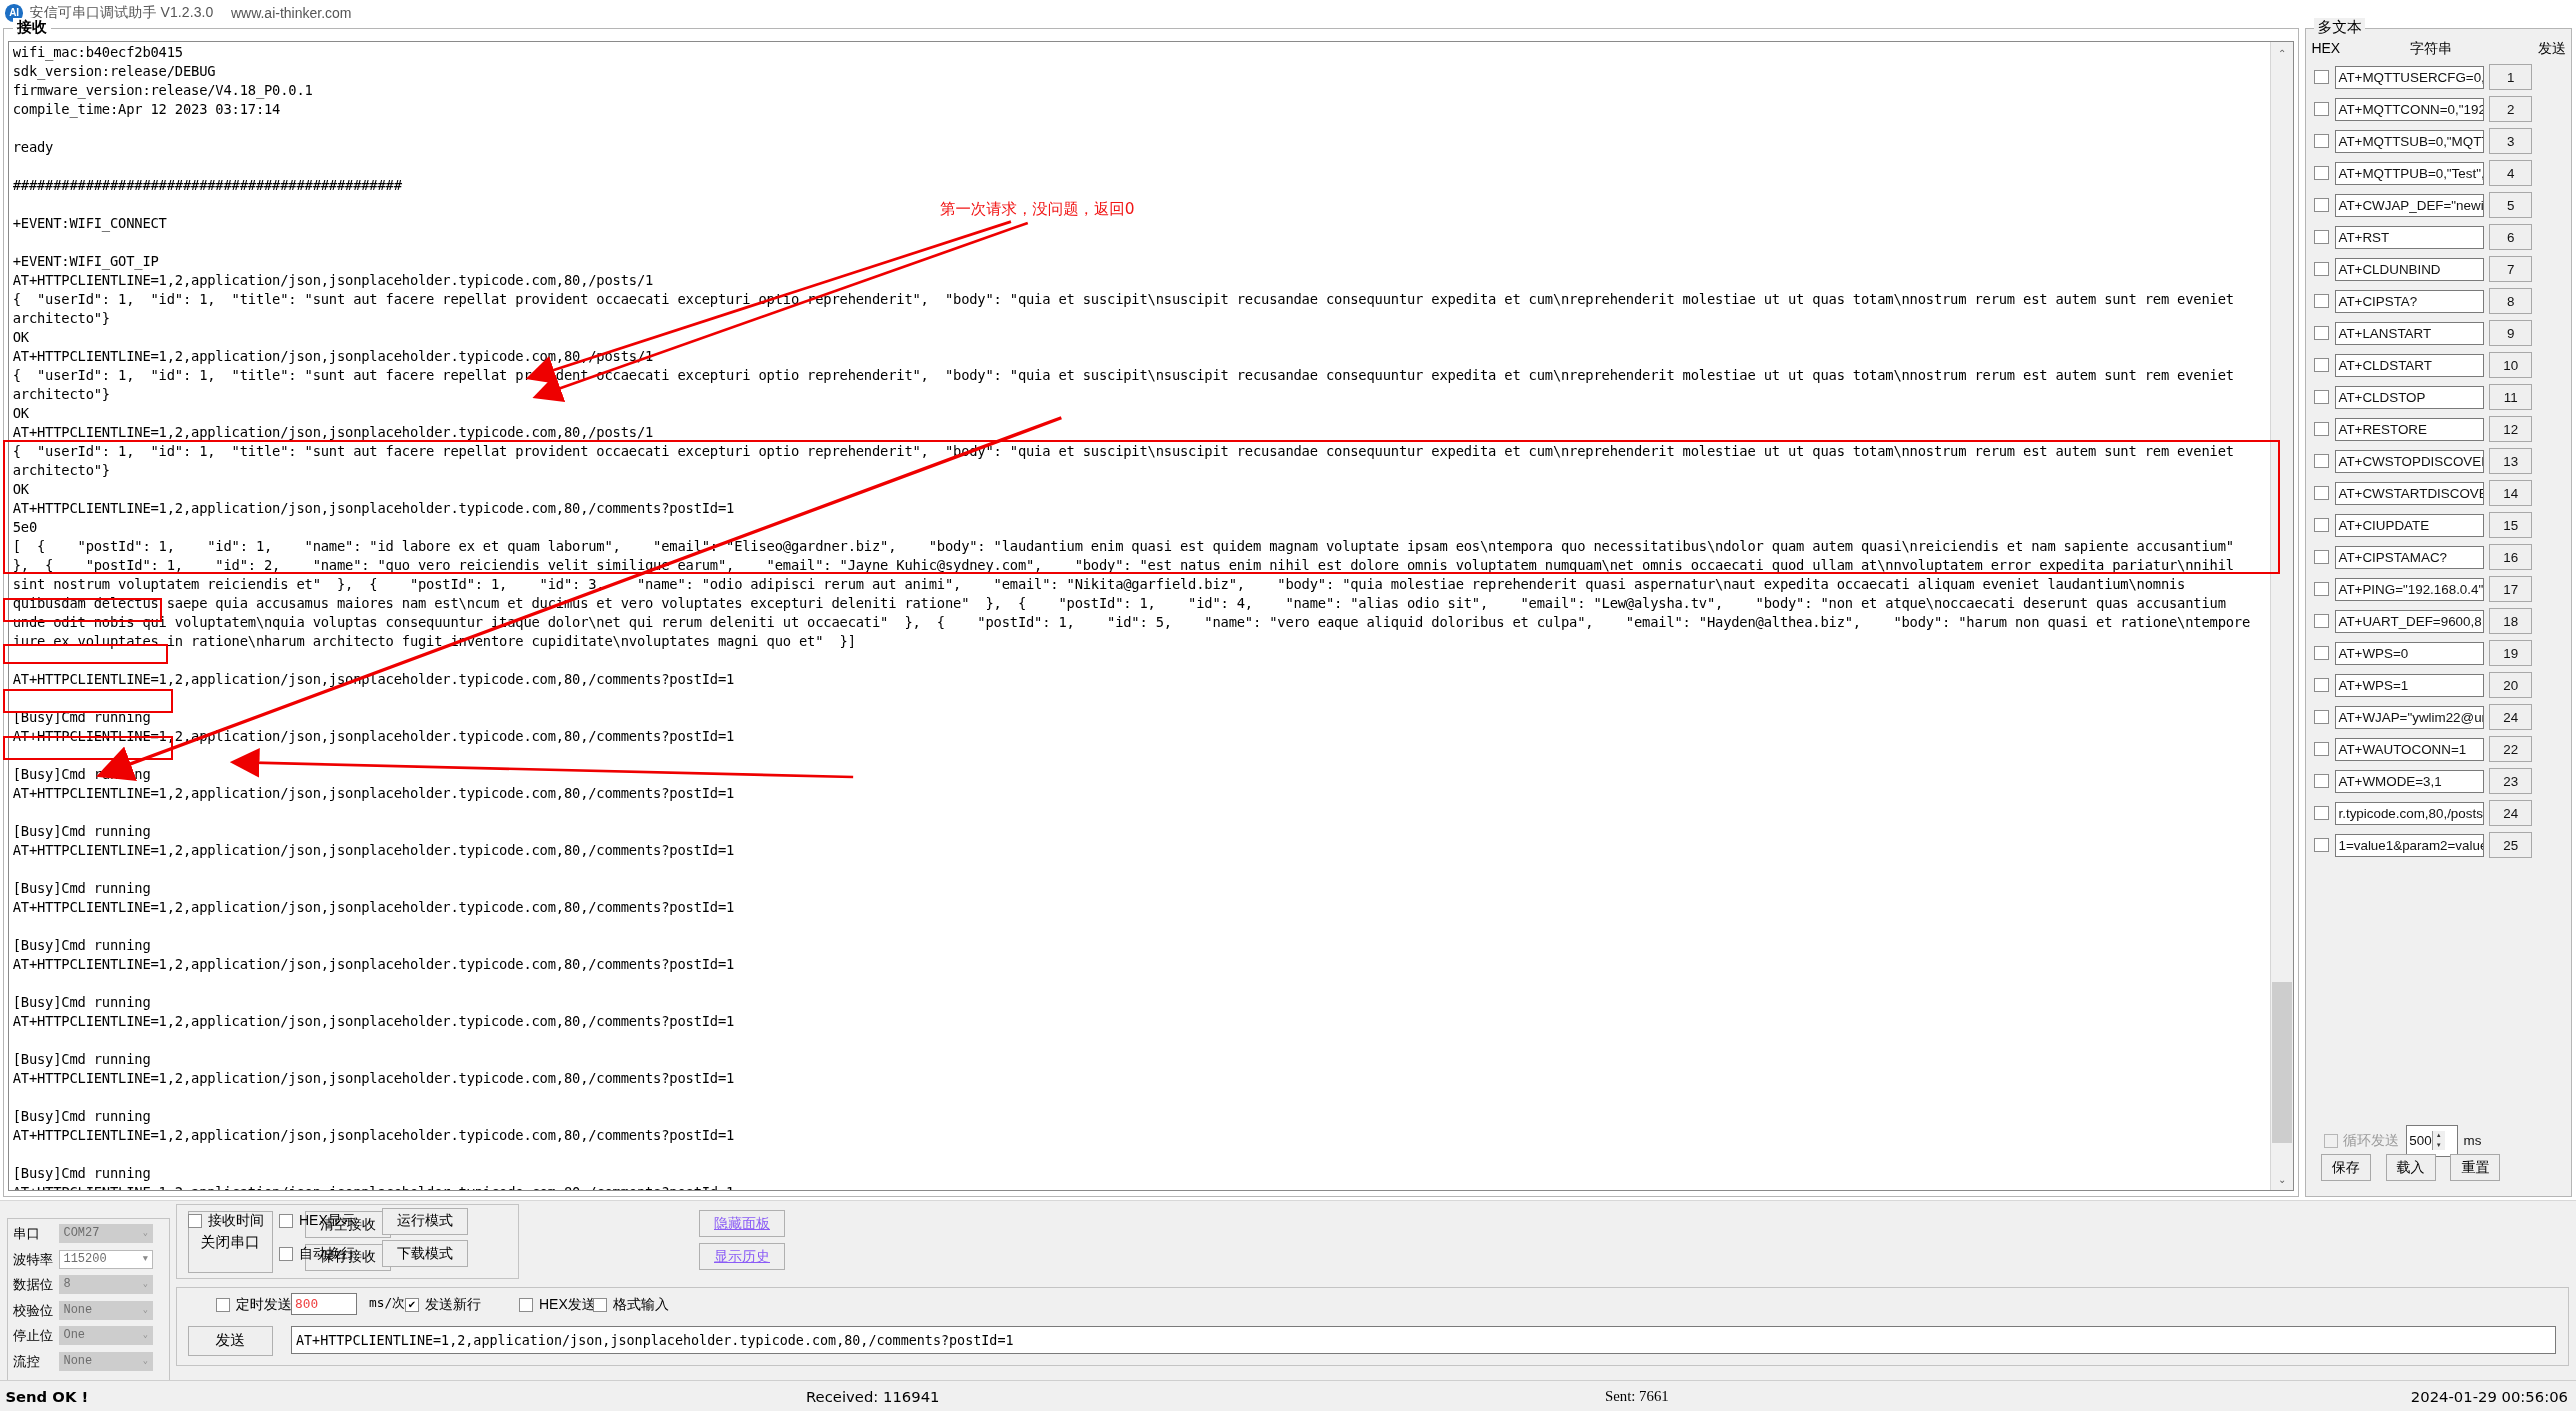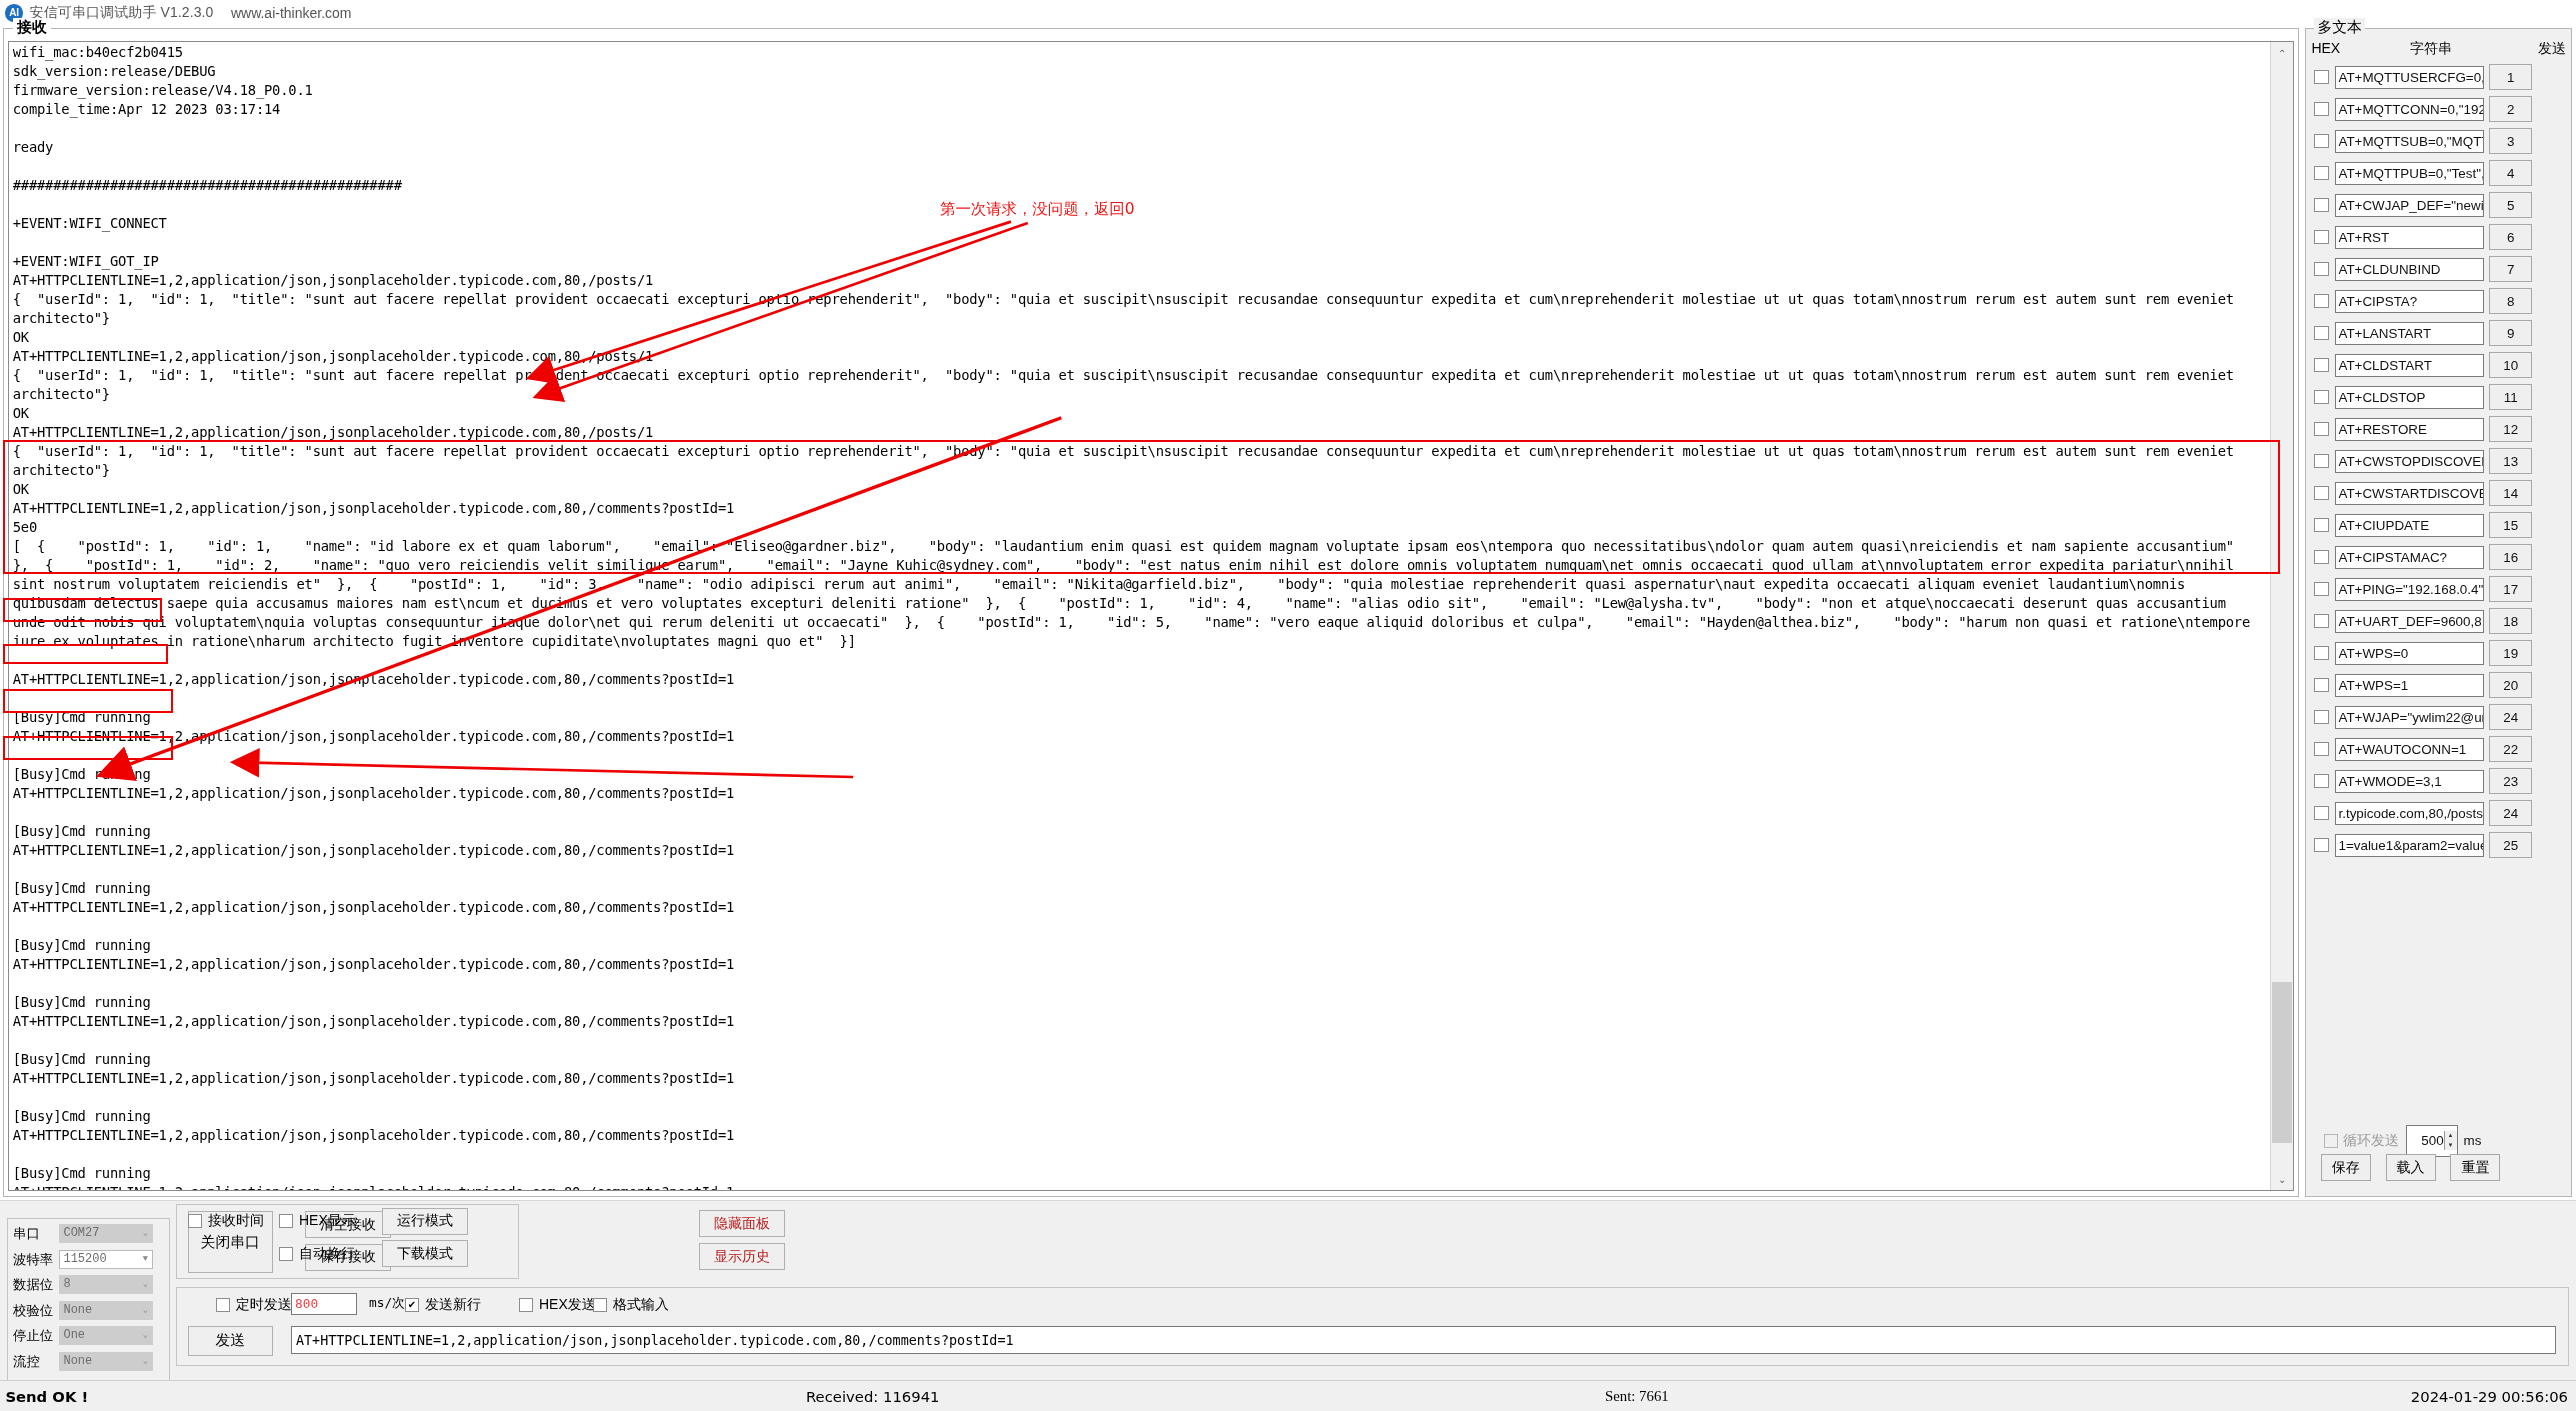--- a/index.html
+++ b/index.html
@@ -199,21 +199,21 @@
     width: 14px; height: 14px;
     border: 0.7px solid #b6b6b6; background: #f0f0f0;
     margin-right: 5.4px; box-sizing: border-box;
   }
   #cycle-label { font-size: 14px; color: #9a9a9a; margin-right: 6.7px; white-space: nowrap; }
   #cycle-spin {
     width: 52px; height: 32px;
     border: 0.7px solid #7a7a7a; background: #fff;
     font-size: 13.4px; color: #111; line-height: 19px;
     padding-left: 2.7px;
-    display: flex; align-items: center; justify-content: flex-end;
+    display: flex; align-items: center; justify-content: flex-start;
     box-sizing: border-box;
   }
   #cycle-spin .arrows {
     display: flex; flex-direction: column;
     width: 12px; height: 19px;
     border-left: 0.7px solid #9a9a9a;
     background: #efefef;
     font-size: 6px; line-height: 9.4px; text-align: center; color: #333;
   }
   #cycle-ms { font-size: 13.4px; margin-left: 6px; color: #111; }
@@ -315,23 +315,24 @@
     display: flex; align-items: center; justify-content: center;
     box-sizing: border-box;
   }
   #btn-run-mode { top: 6.7px; }
   #btn-dl-mode  { top: 39px; }
 
   #btn-hide-panel, #btn-show-hist {
     position: absolute; left: 699px;
     width: 86px; height: 27px;
     border: 0.7px solid #b0b0b0; background: #efefef;
-    font-size: 14px; color: #b91c1c;
-    display: flex; align-items: center; justify-content: center;
-    box-sizing: border-box;
+    font-size: 14px; color: #8b5cf6;
+    display: flex; align-items: center; justify-content: center;
+    box-sizing: border-box;
+    text-decoration: underline;
   }
   #btn-hide-panel { top: 9.4px; }
   #btn-show-hist  { top: 42px; }
 
   
   #send-box { left: 176px; top: 86px; width: 2393px; height: 79px; }
   #cb-timed-send { left: 10.7px; top: 8px; margin-left: 28px; }
   #timed-input {
     position: absolute; left: 114px; top: 5.4px;
     width: 66px; height: 21.5px;

